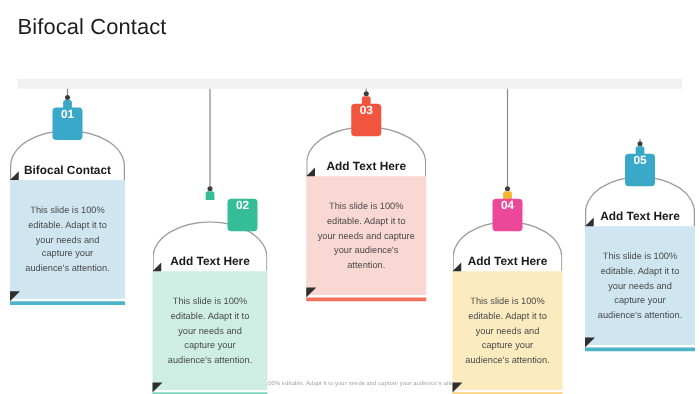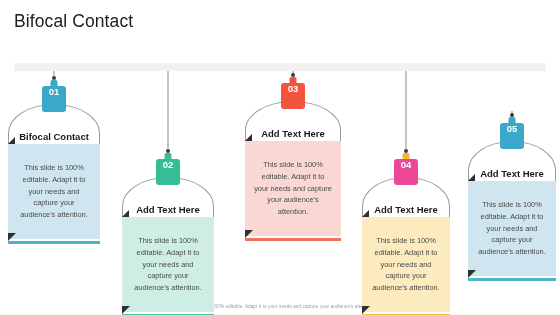--- a/index.html
+++ b/index.html
@@ -119,21 +119,21 @@
         <div class="body" style="top: 73px; height: 95px; background: rgb(207, 229, 239);">
           <div class="body-text">This slide is 100% editable. Adapt it to your needs and capture your audience's attention.</div>
         </div>
         <div class="foot-bar" style="top: 170px; background: rgb(77, 179, 199);"></div>
         <div class="fold-bottom" style="left: 0px; top: 162px;"></div>
       </div>
       <div class="card" style="left: 122px; top: 71px; width: 92px; height: 253px;">
         <div class="hang-line" style="height: 78px;"></div>
         <div class="hang-dot" style="top: 78px;"></div>
         <div class="tag-neck" style="top: 82px; background: rgb(52, 189, 150);"></div>
-        <div class="tag" style="top: 88px; background: rgb(52, 189, 150);">
+        <div class="tag" style="top: 88px; background: rgb(52, 189, 150); margin-left: 26px;">
           <span class="tag-num">02</span>
         </div>
         <div class="arch" style="top: 106px;"></div>
         <div class="card-title" style="top: 133px;">Add Text Here</div>
         <div class="fold-top" style="left: 0px; top: 139px;"></div>
         <div class="body" style="top: 146px; height: 95px; background: rgb(207, 238, 227);">
           <div class="body-text">This slide is 100% editable. Adapt it to your needs and capture your audience's attention.</div>
         </div>
         <div class="foot-bar" style="top: 243px; background: rgb(76, 195, 160);"></div>
         <div class="fold-bottom" style="left: 0px; top: 235px;"></div>

